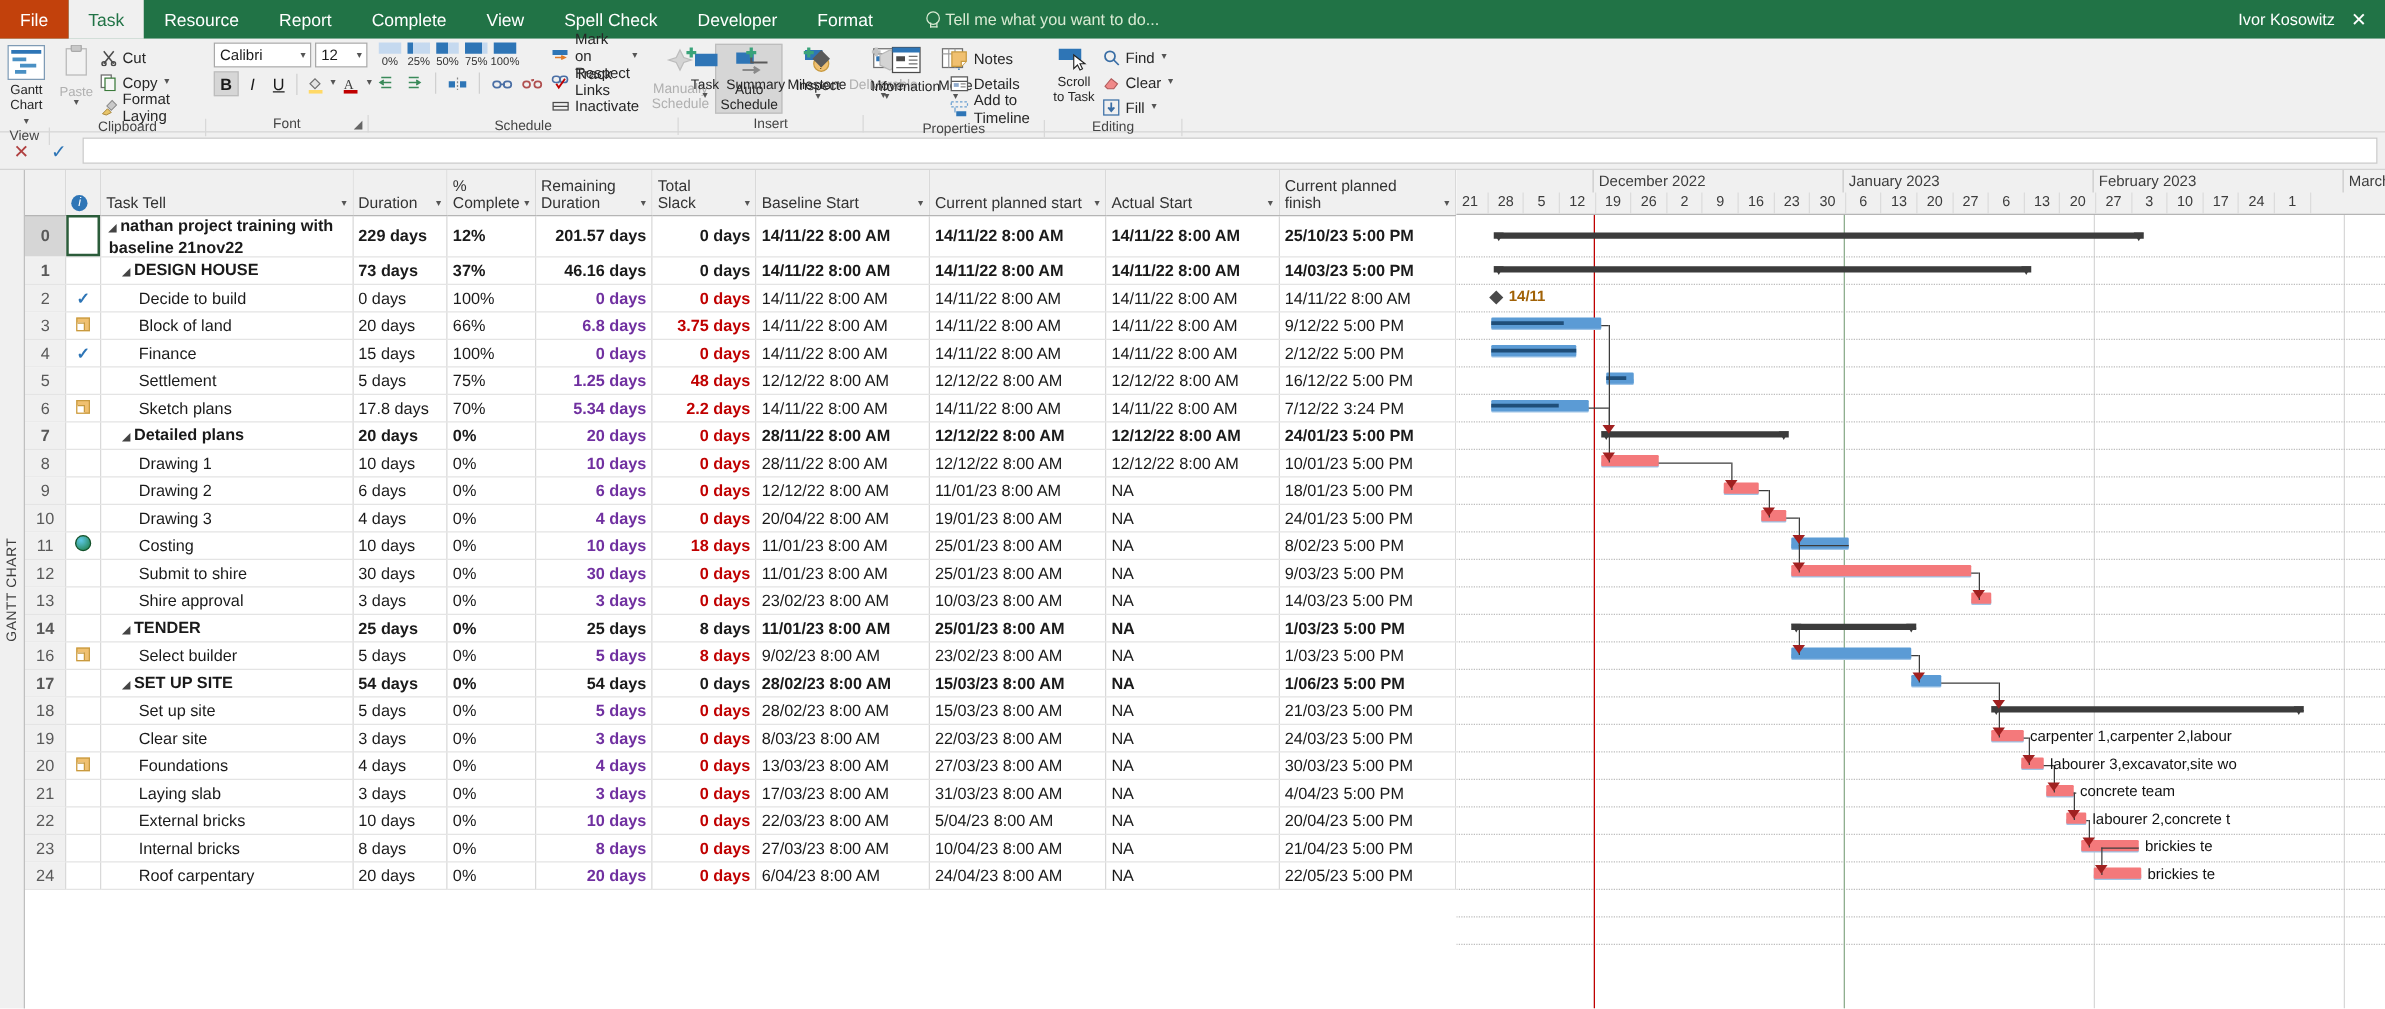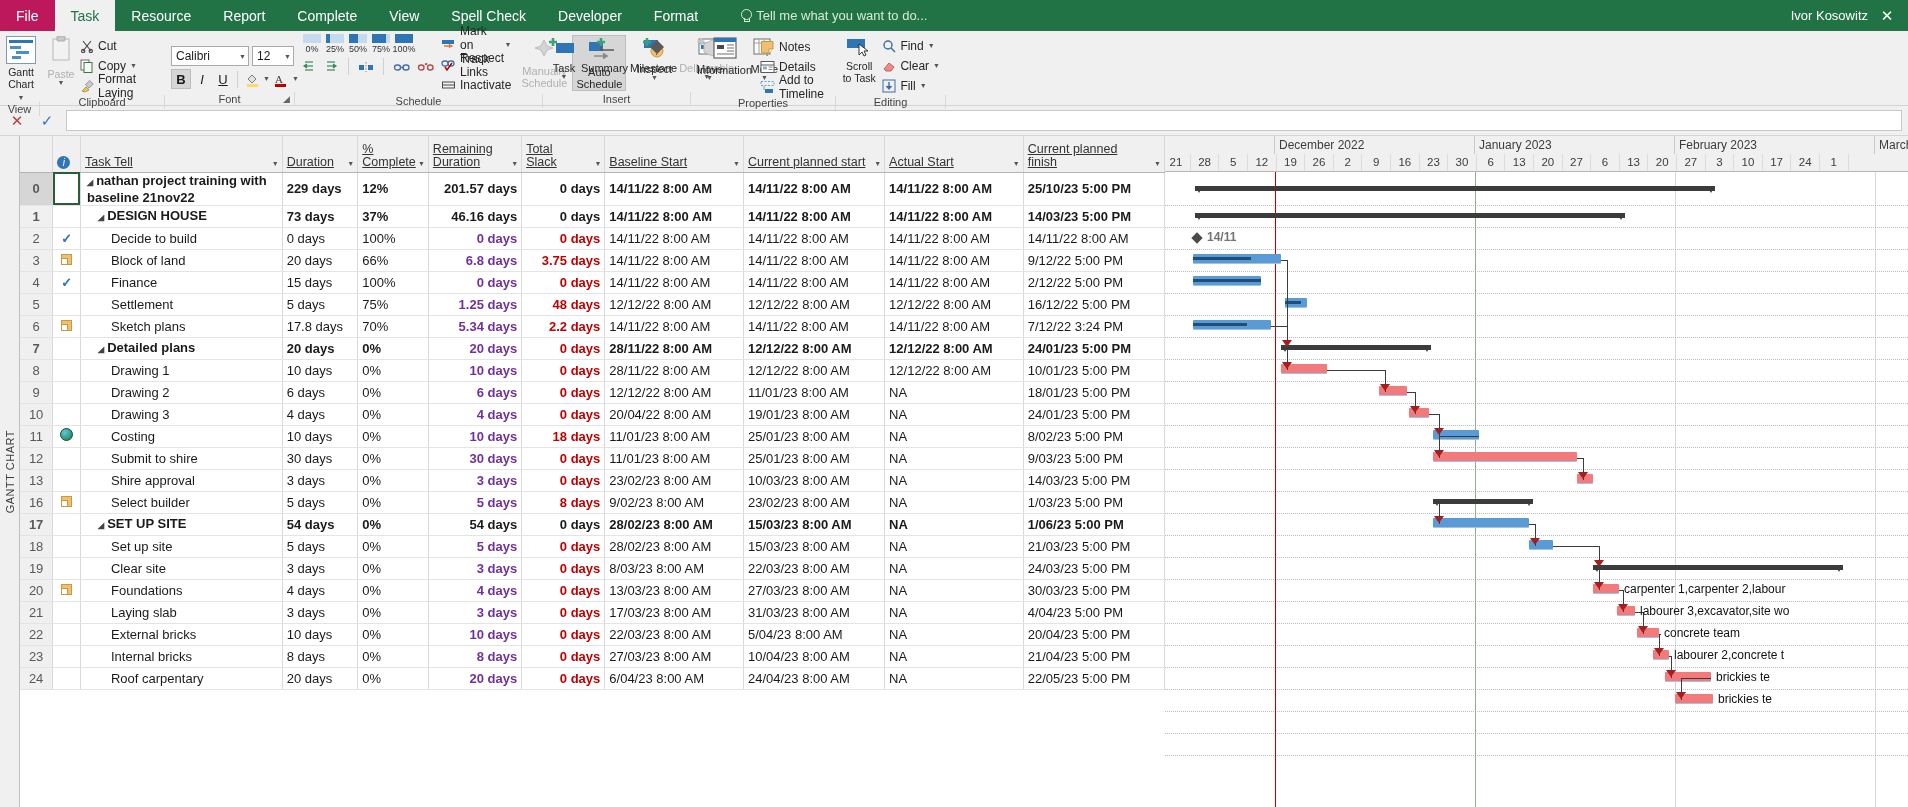--- a/index.html
+++ b/index.html
@@ -16,21 +16,21 @@
   
   .tabbar {
     height: 31px; background: #217346; display: flex; align-items: flex-end;
     position: relative; flex: none;
   }
   .tab {
     height: 31px; padding: 0 16px; color: #ffffff; font-size: 14px;
     display: flex; align-items: center; cursor: default; white-space: nowrap;
   }
   .tab.active { background: #f0f0f0; color: #217346; font-weight: normal; }
-  .tab.file { background: #be185d; }
+  .tab.file { background: #c2410c; }
   .tellme {
     display: flex; align-items: center; gap: 5px; color: #d9ead3;
     font-size: 13px; margin-left: 26px; height: 31px;
   }
   .bulb { width: 11px; height: 13px; position: relative; display:inline-block; }
   .bulb::before {
     content:""; position:absolute; left:1px; top:0; width:9px; height:9px;
     border-radius:50%; border:1.4px solid #d9ead3;
   }
   .bulb::after {
@@ -75,21 +75,21 @@
   .ico { display: inline-block; position: relative; flex: none; }
   .ico svg { display: block; }
 
   
   .ganttico { width: 30px; height: 28px; border: 1px solid #7f9bb5; background: #fff; position: relative; }
   .ganttico i { position: absolute; background: #4a90c4; display:block; }
 
   
   .clipico { width: 26px; height: 30px; position: relative; }
 
-  .fontbox { display: flex; flex-direction: column; gap: 3px; margin-top: 12px; }
+  .fontbox { display: flex; flex-direction: column; gap: 3px; }
   .fontrow1 { display: flex; gap: 3px; align-items: center; }
   .fsel {
     height: 20px; border: 1px solid #a9a9a9; background: #fff; font-size: 12px;
     display: flex; align-items: center; padding: 0 2px 0 4px; color: #1a1a1a;
   }
   .fsel .cv { margin-left: auto; font-size: 7px; color: #555; padding-left:4px;}
   .fontrow2 { display: flex; gap: 1px; align-items: center; }
   .fbtn {
     width: 20px; height: 20px; display: flex; align-items: center; justify-content: center;
     font-size: 13px; color: #1a1a1a;
@@ -131,21 +131,21 @@
   table.tbl th, table.tbl td {
     border-right: 1px solid #d9d9d9; border-bottom: 1px solid #e4e4e4;
     font-size: 13px; padding: 0 4px; height: 22px; vertical-align: middle;
     white-space: nowrap; overflow: hidden;
   }
   table.tbl thead th {
     background: #f0f0f0; border-bottom: 1px solid #b5b5b5; height: 36px;
     color: #333; font-weight: normal; text-align: left; vertical-align: bottom;
     padding-bottom: 3px; position: relative; font-size: 12.5px;
   }
-  th .hdrtxt { display:block; white-space: normal; line-height: 13px; padding-right: 14px; text-decoration: underline;}
+  th .hdrtxt { display:block; white-space: normal; line-height: 13px; padding-right: 14px;}
   th .fdrop { position: absolute; right: 3px; bottom: 5px; font-size: 7px; color: #555; }
   .c-id { width: 26px; background: #f0f0f0; text-align: center; color: #595959; }
   thead .c-id { background: #e4e4e4; }
   .c-ind { width: 22px; text-align: center; }
   .c-name { width: 160px; }
   .c-dur { width: 60px; }
   .c-pct { width: 56px; }
   .c-rem { width: 74px; text-align: right; }
   .c-slack { width: 66px; text-align: right; }
   .c-date { width: 110px; }
@@ -197,21 +197,21 @@
   .g-arrow {
     position: absolute; width: 0; height: 0;
     border-left: 4px solid transparent; border-right: 4px solid transparent; border-top: 6px solid #3c3c3c;
   }
   .g-arrow.redm {
     border-left: 5px solid transparent; border-right: 5px solid transparent; border-top: 7px solid #a02020;
   }
   .g-dia {
     position: absolute; width: 8px; height: 8px; background: #4a4a4a; transform: rotate(45deg);
   }
-  .g-mslabel { position: absolute; font-size: 12px; font-weight: bold; color: #737373; }
+  .g-mslabel { position: absolute; font-size: 12px; font-weight: bold; color: #a16207; }
   .g-res { position: absolute; font-size: 12px; color: #111; white-space: nowrap; }
   .g-today { position: absolute; top: 0; bottom: 0; width: 1px; background: #c00000; }
   .g-proj { position: absolute; top:0; bottom:0; width: 1px; background: #8faf8f; }
 </style>
 </head>
 <body>
 
 <div class="app">
 
   <div class="tabbar">
@@ -949,20 +949,35 @@
                 <span class="nm-text lvl2">Shire approval</span>
               </td>
               <td class="c-dur">3 days</td>
               <td class="c-pct">0%</td>
               <td class="c-rem purple">3 days</td>
               <td class="c-slack red">0 days</td>
               <td class="c-date">23/02/23 8:00 AM</td>
               <td class="c-date2">10/03/23 8:00 AM</td>
               <td class="c-date">NA</td>
               <td class="c-date2">14/03/23 5:00 PM</td>
+            </tr>
+            <tr class="bold">
+              <td class="c-id">14</td>
+              <td class="c-ind"></td>
+              <td class="c-name nm-cell">
+                <span class="nm-text lvl1"><span class="tri">◢</span>TENDER</span>
+              </td>
+              <td class="c-dur">25 days</td>
+              <td class="c-pct">0%</td>
+              <td class="c-rem">25 days</td>
+              <td class="c-slack">8 days</td>
+              <td class="c-date">11/01/23 8:00 AM</td>
+              <td class="c-date2">25/01/23 8:00 AM</td>
+              <td class="c-date">NA</td>
+              <td class="c-date2">1/03/23 5:00 PM</td>
             </tr>
             <tr>
               <td class="c-id">16</td>
               <td class="c-ind"><span class="noteico"></span></td>
               <td class="c-name nm-cell">
                 <span class="nm-text lvl2">Select builder</span>
               </td>
               <td class="c-dur">5 days</td>
               <td class="c-pct">0%</td>
               <td class="c-rem purple">5 days</td>

